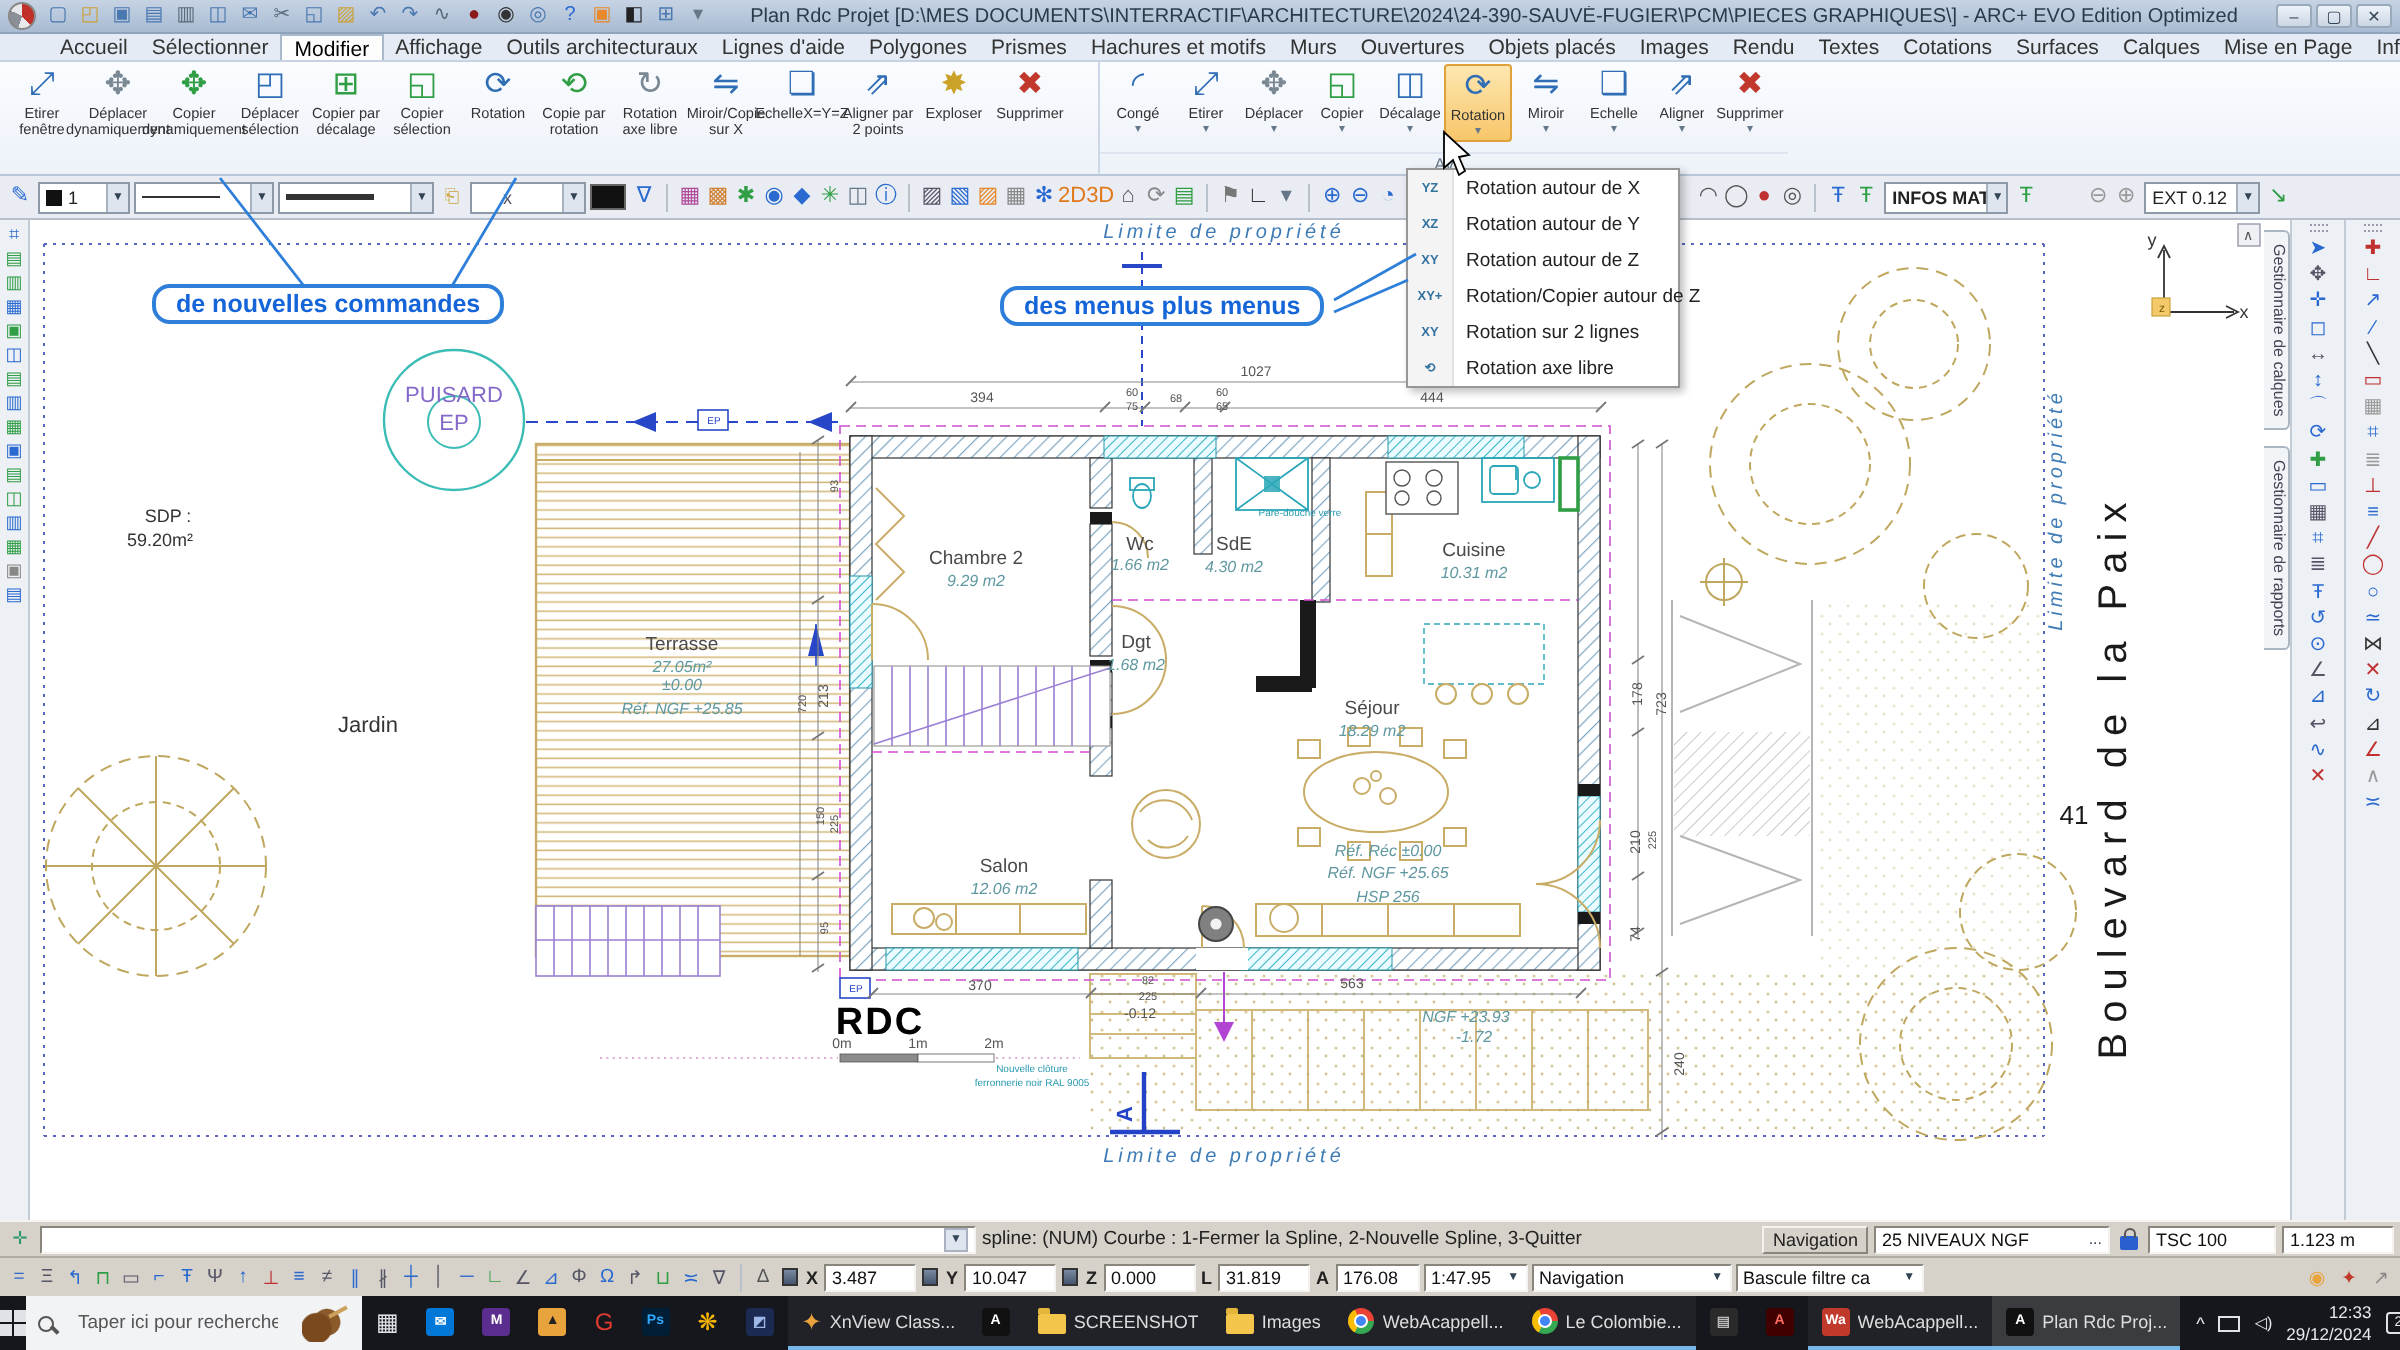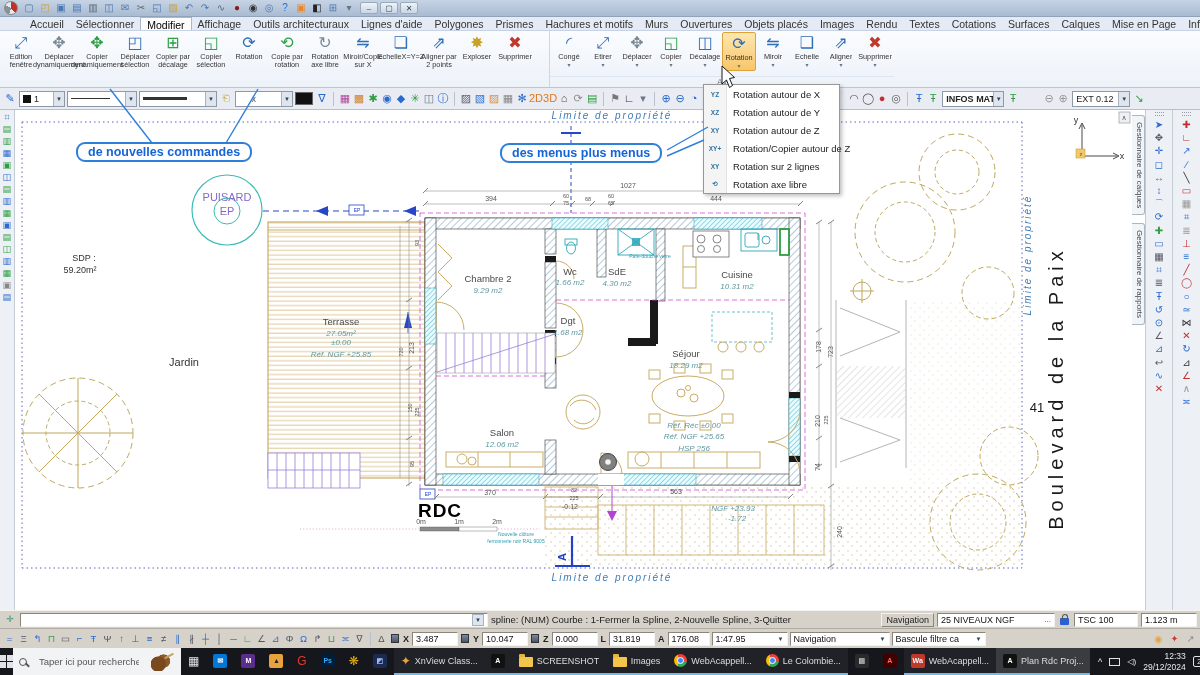--- a/index.html
+++ b/index.html
@@ -149,20 +149,21 @@
         <span class="ti" style="color: rgb(90, 106, 122);">∿</span>
         <span class="ti" style="color: rgb(139, 26, 26);">●</span>
         <span class="ti" style="color: rgb(51, 51, 51);">◉</span>
         <span class="ti" style="color: rgb(74, 120, 176);">◎</span>
         <span class="ti" style="color: rgb(42, 106, 208);">?</span>
         <span class="ti" style="color: rgb(232, 136, 42);">▣</span>
         <span class="ti" style="color: rgb(34, 34, 34);">◧</span>
         <span class="ti" style="color: rgb(74, 120, 176);">⊞</span>
         <span class="ti" style="color: rgb(102, 119, 136);">▾</span>
       </div>
+    <div id="title">Plan Rdc Projet [D:\MES DOCUMENTS\INTERRACTIF\ARCHITECTURE\2024\24-390-SAUVÉ-FUGIER\PCM\PIECES GRAPHIQUES\] - ARC+ EVO Edition Optimized</div>
     <div id="winbtns">
       <span>–</span>
       <span>▢</span>
       <span>✕</span>
     </div>
   </div>
 
   <div id="tabbar">
       <span class="tab">Accueil</span>
       <span class="tab">Sélectionner</span>
@@ -184,21 +185,21 @@
       <span class="tab">Calques</span>
       <span class="tab">Mise en Page</span>
       <span class="tab">Infos</span>
     </div>
 
   <div id="ribbon">
     <div class="rgroup" id="grp-general">
       <div style="display:flex" id="gen-btns">
           <div class="rbtn">
             <span class="ric" style="color: rgb(47, 109, 181);">⤢</span>
-            <span class="rlab">Edition fenêtre</span>
+            <span class="rlab">Etirer fenêtre</span>
           </div>
           <div class="rbtn">
             <span class="ric" style="color: rgb(122, 136, 148);">✥</span>
             <span class="rlab">Déplacer dynamiquement</span>
           </div>
           <div class="rbtn">
             <span class="ric" style="color: rgb(47, 158, 68);">✥</span>
             <span class="rlab">Copier dynamiquement</span>
           </div>
           <div class="rbtn">
@@ -886,21 +887,21 @@
         <span class="clab">Y</span>
         <div class="sunken" style="width: 46px;">10.047</div>
         <span class="ksq"></span>
         <span class="clab">Z</span>
         <div class="sunken" style="width: 46px;">0.000</div>
         <span class="clab">L</span>
         <div class="sunken" style="width: 46px;">31.819</div>
         <span class="clab">A</span>
         <div class="sunken" style="width: 42px;">176.08</div>
       </div>
-    <div class="sunken" style="width:76px">
+    <div class="sunken" style="width:52px">
         <span>1:47.95</span>
         <span style="margin-left:auto;font-size:6px;color:#345">▼</span>
       </div>
     <div class="sunken" style="width:100px">
         <span>Navigation</span>
         <span style="margin-left:auto;font-size:6px;color:#345">▼</span>
       </div>
     <div class="sunken" style="width:94px">
         <span style="white-space:nowrap;overflow:hidden">Bascule filtre ca</span>
         <span style="margin-left:auto;font-size:6px;color:#345">▼</span>

